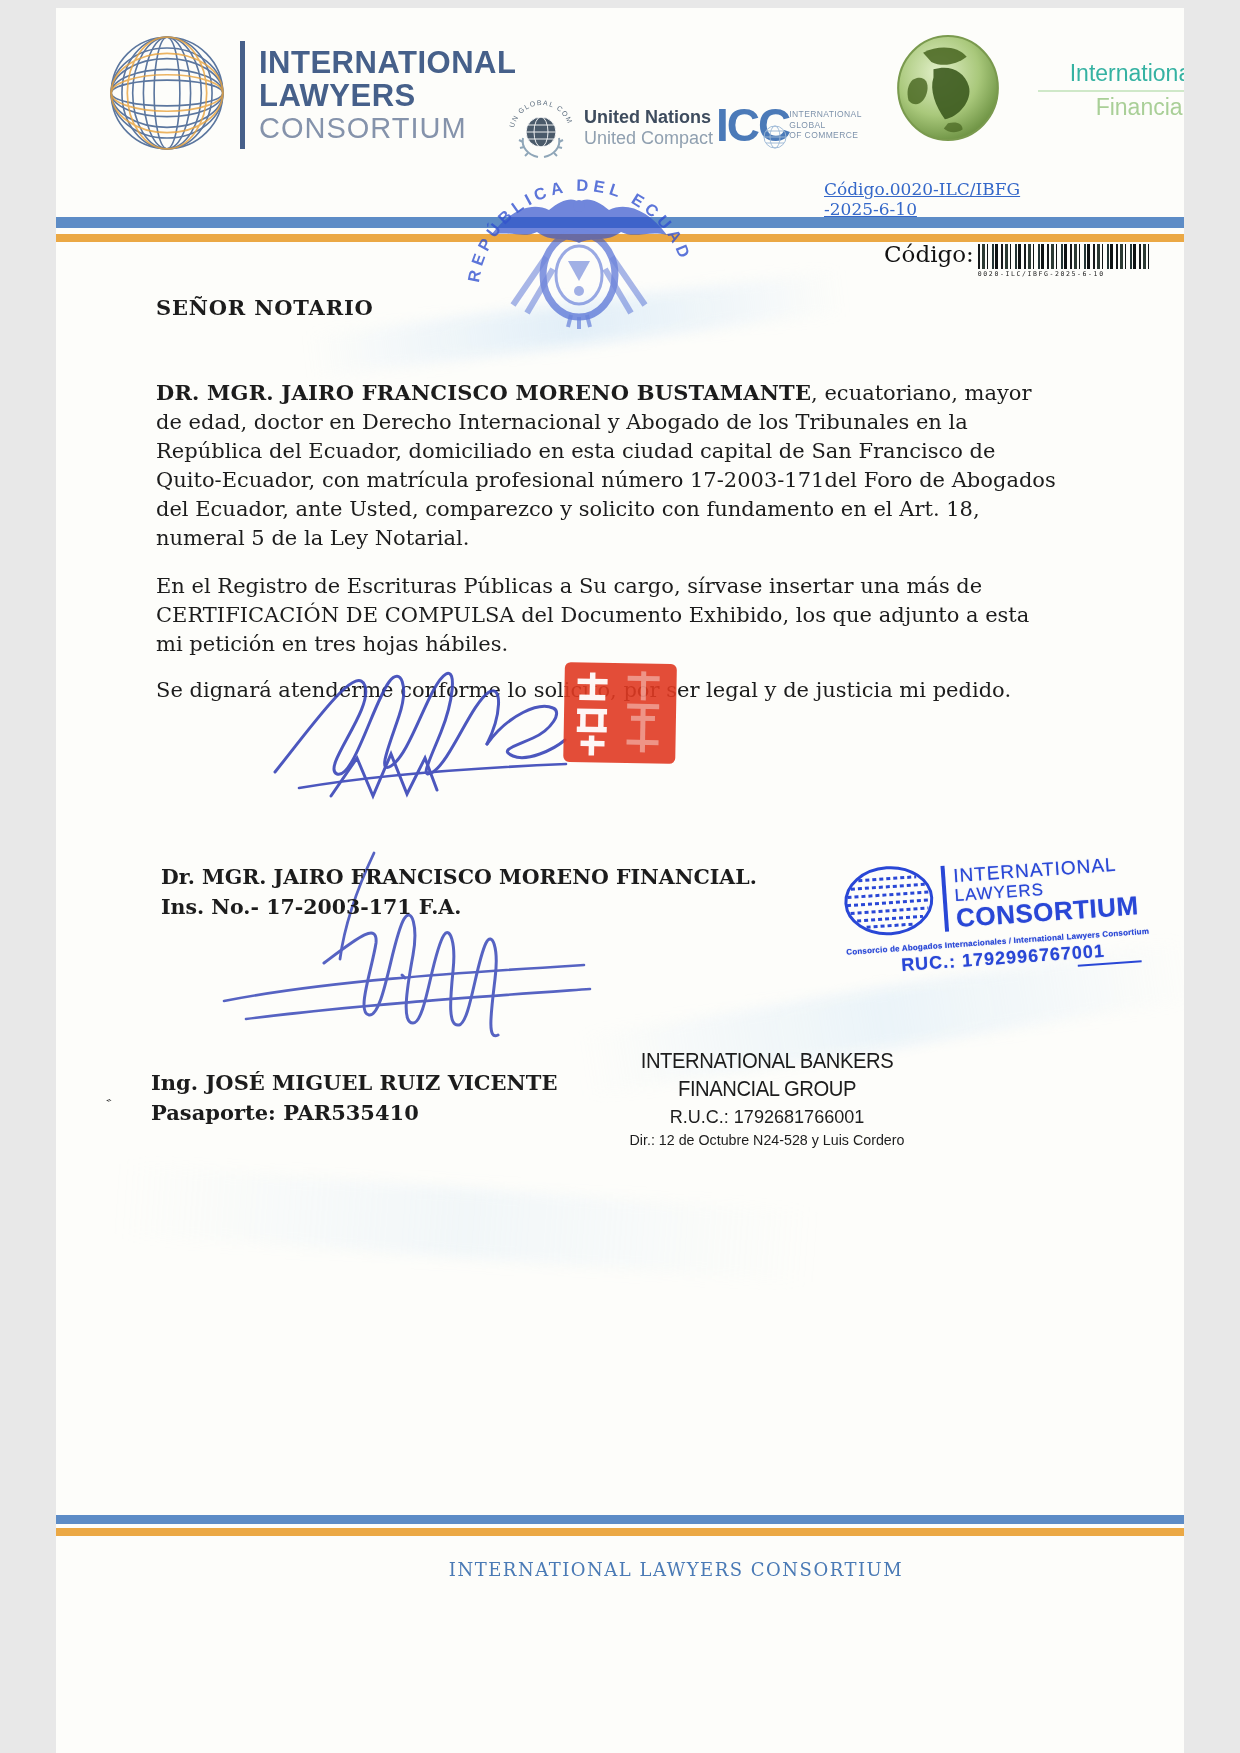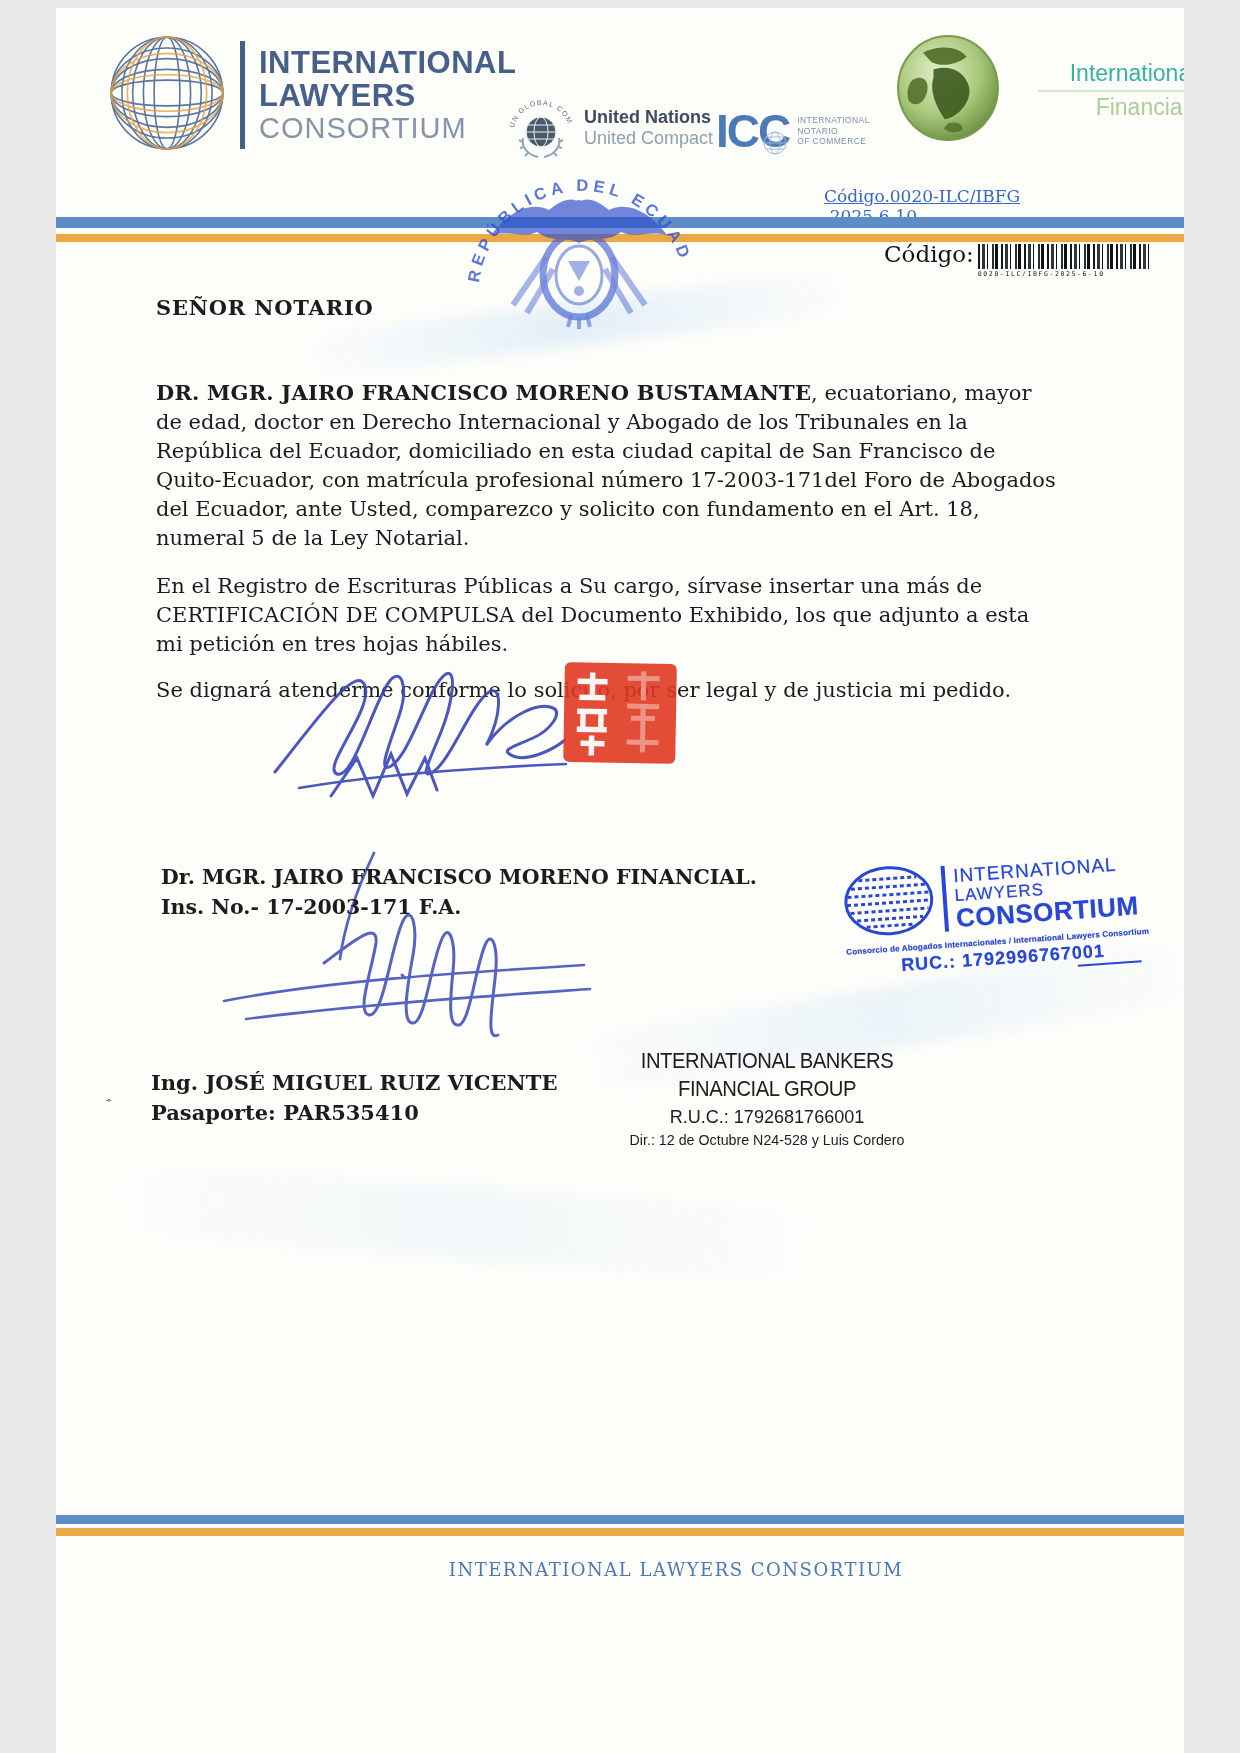--- a/index.html
+++ b/index.html
@@ -12,36 +12,36 @@
   .ilc-bar{width:5px;height:108px;background:#47608a;}
   .ilc-text{font-family:"Liberation Sans",sans-serif;line-height:1.08;}
   .ilc-text .l1,.ilc-text .l2{font-size:31px;font-weight:bold;color:#46608a;letter-spacing:.5px;}
   .ilc-text .l3{font-size:29px;font-weight:300;color:#8593ab;letter-spacing:1px;}
 
   .un-logo{left:452px;top:78px;display:flex;align-items:center;gap:10px;}
   .un-text{font-family:"Liberation Sans",sans-serif;line-height:1.15;}
   .un-text .l1{font-size:18px;font-weight:bold;color:#3e4c5e;}
   .un-text .l2{font-size:18px;font-weight:300;color:#90a0b0;}
 
-  .icc-logo{left:660px;top:100px;display:flex;align-items:center;gap:8px;}
+  .icc-logo{left:660px;top:94px;display:flex;align-items:center;}
   .icc-acronym{position:relative;font-family:"Liberation Sans",sans-serif;font-size:46px;font-weight:800;
                color:#4b7ab8;letter-spacing:-2px;line-height:1;}
   .icc-globe{position:absolute;left:46px;top:9px;}
   .icc-side{font-family:"Liberation Sans",sans-serif;font-size:8.5px;color:#7d92ab;line-height:1.25;letter-spacing:.4px;}
 
   .ibfg-logo{left:838px;top:26px;display:flex;align-items:center;gap:6px;}
   .ibfg-textcol{width:250px;font-family:"Liberation Sans",sans-serif;text-align:center;line-height:1;}
   .ibfg-int{font-size:23px;color:#35b2a2;font-weight:400;}
   .ibfg-bankers{font-size:48px;font-weight:800;letter-spacing:-1px;margin-top:2px;}
   .ibfg-bankers .ban{color:#279c8c;}
   .ibfg-bankers .kers{color:#41a63a;}
   .ibfg-rule{height:2px;background:#cfe8c8;margin:5px 0 4px 30px;}
   .ibfg-fin{font-size:23px;color:#a9cf97;font-weight:400;text-align:right;}
 
-  .codigo-ref{left:768px;top:178px;width:224px;font-size:17px;color:#3568c9;text-decoration:underline;}
+  .codigo-ref{left:768px;top:171px;width:224px;font-size:17px;color:#3568c9;text-decoration:underline;}
 
   .bar{left:0;width:1240px;}
   .bar-blue-top{top:209px;height:11px;background:#5d8cc6;}
   .bar-orange-top{top:226px;height:8px;background:#eba844;}
 
   .codigo-row{left:828px;top:233px;display:flex;align-items:flex-start;gap:4px;}
   .codigo-label{font-size:23px;color:#111;}
   .barcode-wrap{padding-top:3px;}
   .barcode{width:172px;height:25px;
     background:
@@ -187,21 +187,21 @@
               <ellipse cx="13" cy="13" rx="5" ry="11"></ellipse>
             <path d="M2,13 H24"></path>
               <path d="M4,7 H22"></path>
               <path d="M4,19 H22"></path>
           </g>
         </svg>
       </span>
     </span>
     <span class="icc-side">
       <div>INTERNATIONAL</div>
-      <div>NOTARIO</div>
+      <div>GLOBAL</div>
       <div>OF COMMERCE</div>
     </span>
   </div>
 
   <div class="abs ibfg-logo">
     <span>
       <svg width="108" height="108" viewBox="0 0 104 104">
         <defs>
           <radialGradient id="gg" cx=".4" cy=".35" r=".75">
             <stop offset="0" stop-color="#e2f0c9"></stop>

